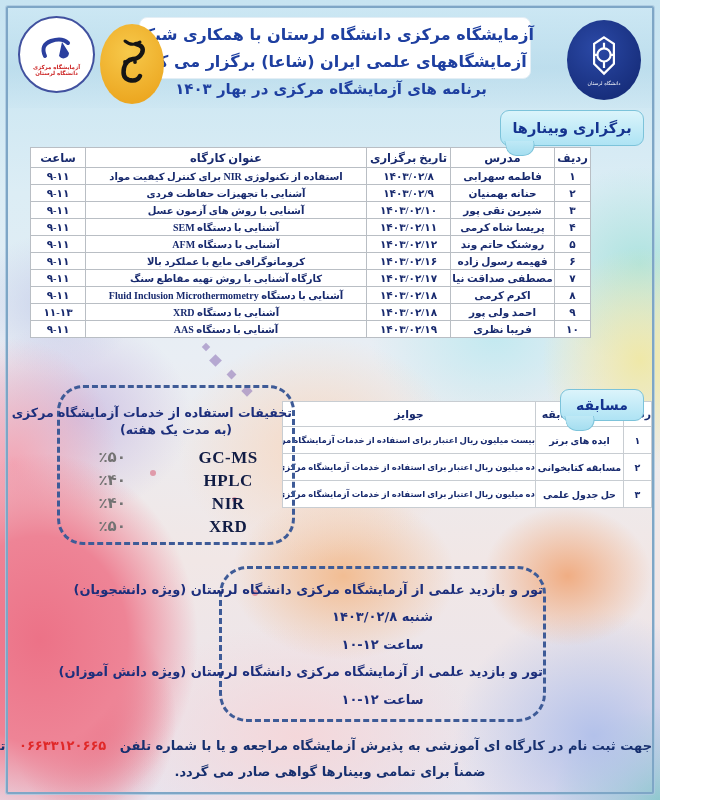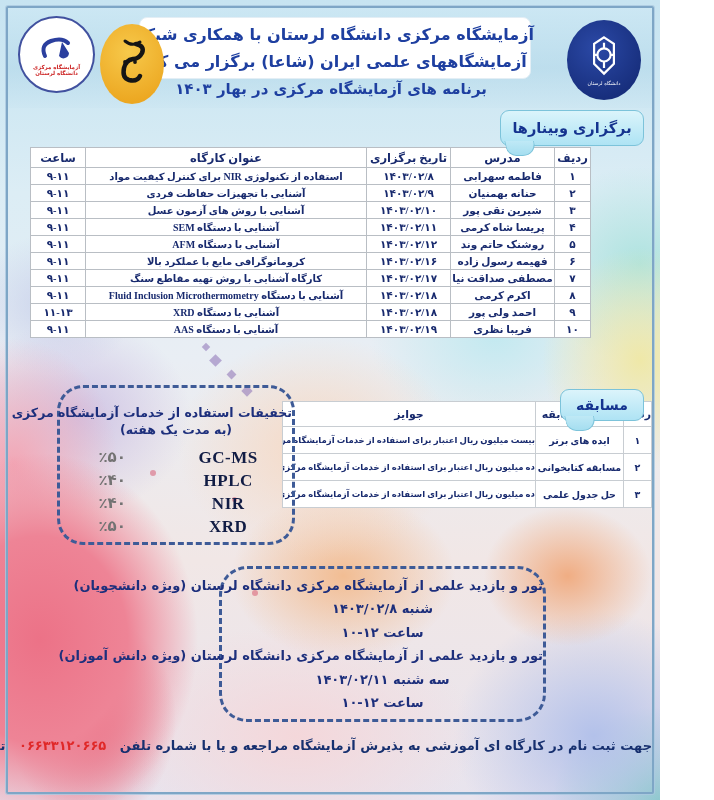--- a/index.html
+++ b/index.html
@@ -296,27 +296,24 @@
     <div class="tour-line">
       <span>شنبه</span>
       <span class="ltr">۱۴۰۳/۰۲/۸</span>
     </div>
     <div class="tour-line">
       <span>ساعت</span>
       <span class="ltr">۱۰-۱۲</span>
     </div>
     <div class="tour-line">تور و بازدید علمی از آزمایشگاه مرکزی دانشگاه لرستان (ویژه دانش آموزان)</div>
     <div class="tour-line">
-      <span>سه شنبه</span>
-      <span class="ltr">۱۴۰۳/۰۲/۱۱</span>
-    </div>
-    <div class="tour-line">
       <span>ساعت</span>
       <span class="ltr">۱۰-۱۲</span>
     </div>
   </div>
 
   <div class="footer-line f1">
     <span>جهت ثبت نام در کارگاه ای آموزشی به پذیرش آزمایشگاه مراجعه و یا با شماره تلفن</span>
     <span class="phone">۰۶۶۳۳۱۲۰۶۶۵</span>
     <span>تماس حاصل فرمایید.</span>
   </div>
+  <div class="footer-line f2">ضمناً برای تمامی وبینارها گواهی صادر می گردد.</div>
 </div>
 
 </body></html>

